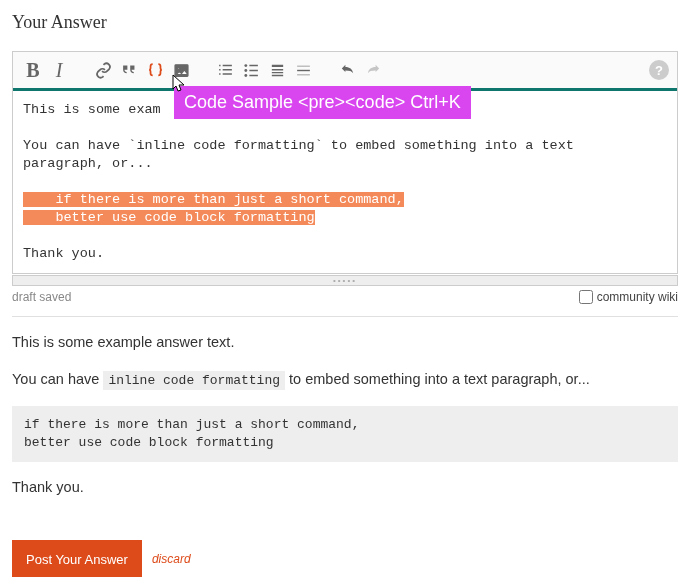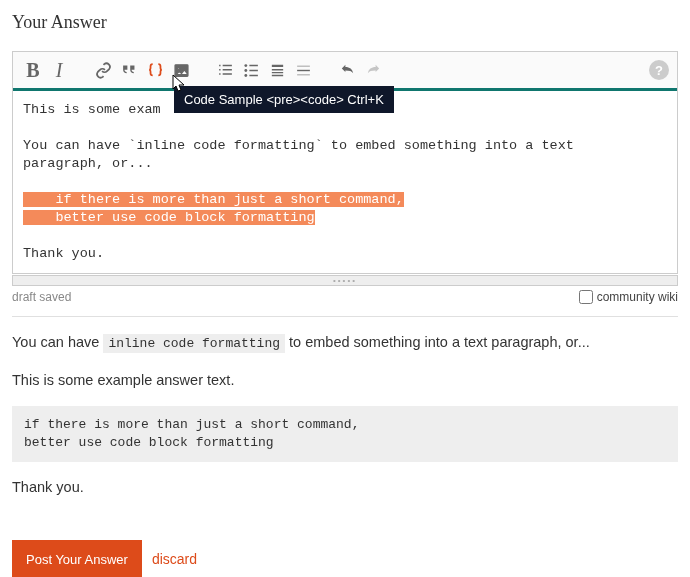--- a/index.html
+++ b/index.html
@@ -7,38 +7,38 @@
 h2.title { font-size: 18px; font-weight: normal; color: #333; margin-bottom: 18px; font-family: Liberation Serif, serif; }
 .editor { border: 1px solid #ccc; margin-bottom: 1px; }
 .toolbar { display: flex; align-items: center; padding: 4px 8px; gap: 2px; position: relative; background: #fafafa; }
 .toolbar .btn { width: 24px; height: 28px; display: flex; align-items: center; justify-content: center; cursor: pointer; color: #666; }
 .toolbar .btn svg { display: block; }
 .toolbar .sep { width: 16px; }
 .toolbar .btn.active { color: #dd4b1a; }
 .btn-bold { font-family: Georgia, serif; font-weight: bold; font-size: 20px; color: #444; }
 .btn-italic { font-family: Georgia, serif; font-style: italic; font-size: 20px; color: #555; }
 .help { margin-left: auto; width: 20px; height: 20px; border-radius: 50%; background: #ccc; color: #fff; display: flex; align-items: center; justify-content: center; font-size: 13px; font-weight: bold; cursor: pointer; }
-.tooltip { position: absolute; top: 34px; left: 161px; background: #0f172a; color: #fff; font-size: 13px; padding: 6px 10px; white-space: nowrap; z-index: 10; }
+.tooltip { position: absolute; top: 34px; left: 161px; background: #d946ef; color: #fff; font-size: 18px; padding: 6px 10px; white-space: nowrap; z-index: 10; }
 .cursor { position: absolute; top: 22px; left: 159px; z-index: 11; pointer-events: none; }
 .textarea { border-top: 3px solid #0f766e; padding: 10px; font-family: "Courier New", monospace; font-size: 13.5px; line-height: 18px; background: #fff; min-height: 170px; white-space: pre-wrap; color: #333; }
 .hl { background: #f48a5a; color: #fff; }
 .grip { height: 11px; background: #eee; border: 1px solid #ccc; border-top: 1px solid #ccc; display: flex; justify-content: center; align-items: center; }
 .grip::before { content: "•••••"; color: #aaa; font-size: 8px; letter-spacing: 2px; }
 .statusrow { display: flex; align-items: center; padding: 4px 0 12px 0; font-size: 12px; color: #888; }
 .statusrow .left { flex: 1; }
 .statusrow label { display: flex; align-items: center; gap: 4px; color: #444; font-size: 12px; }
 .statusrow input[type=checkbox] { width: 14px; height: 14px; }
 hr.divider { border: none; border-top: 1px solid #e0e0e0; margin-bottom: 14px; }
 .preview { font-size: 14.5px; line-height: 1.6; color: #333; }
 .preview p { margin-bottom: 14px; }
 .preview code.inline { background: #eee; padding: 2px 5px; font-family: "Courier New", monospace; font-size: 13px; }
 .preview pre.block { background: #eee; padding: 10px 12px; font-family: "Courier New", monospace; font-size: 13px; line-height: 1.4; margin-bottom: 14px; white-space: pre; }
 .actions { margin-top: 40px; display: flex; align-items: center; gap: 10px; }
 .postbtn { background: #dd4b1a; color: #fff; border: none; padding: 12px 14px; font-size: 13px; cursor: pointer; }
-.discard { color: #dd4b1a; font-size: 14px; text-decoration: none; cursor: pointer; }
+.discard { color: #dd4b1a; font-size: 12px; text-decoration: none; cursor: pointer; font-style: italic; }
 </style>
 </head>
 <body>
 
 <h2 class="title">Your Answer</h2>
 
 <div class="editor">
   <div class="toolbar">
     <div class="btn btn-bold">B</div>
     <div class="btn btn-italic">I</div>
@@ -125,22 +125,22 @@
   <div class="left">draft saved</div>
   <label>
     <input type="checkbox" style="">
     <span>community wiki</span>
   </label>
 </div>
 
 <hr class="divider">
 
 <div class="preview">
+  <p>This is some example answer text.</p>
   <p><span>You can have </span><code class="inline">inline code formatting</code><span> to embed something into a text paragraph, or...</span></p>
-  <p>This is some example answer text.</p>
   <pre class="block">if there is more than just a short command,
 better use code block formatting</pre>
   <p>Thank you.</p>
 </div>
 
 <div class="actions">
   <button class="postbtn">Post Your Answer</button>
   <a class="discard">discard</a>
 </div>
 

